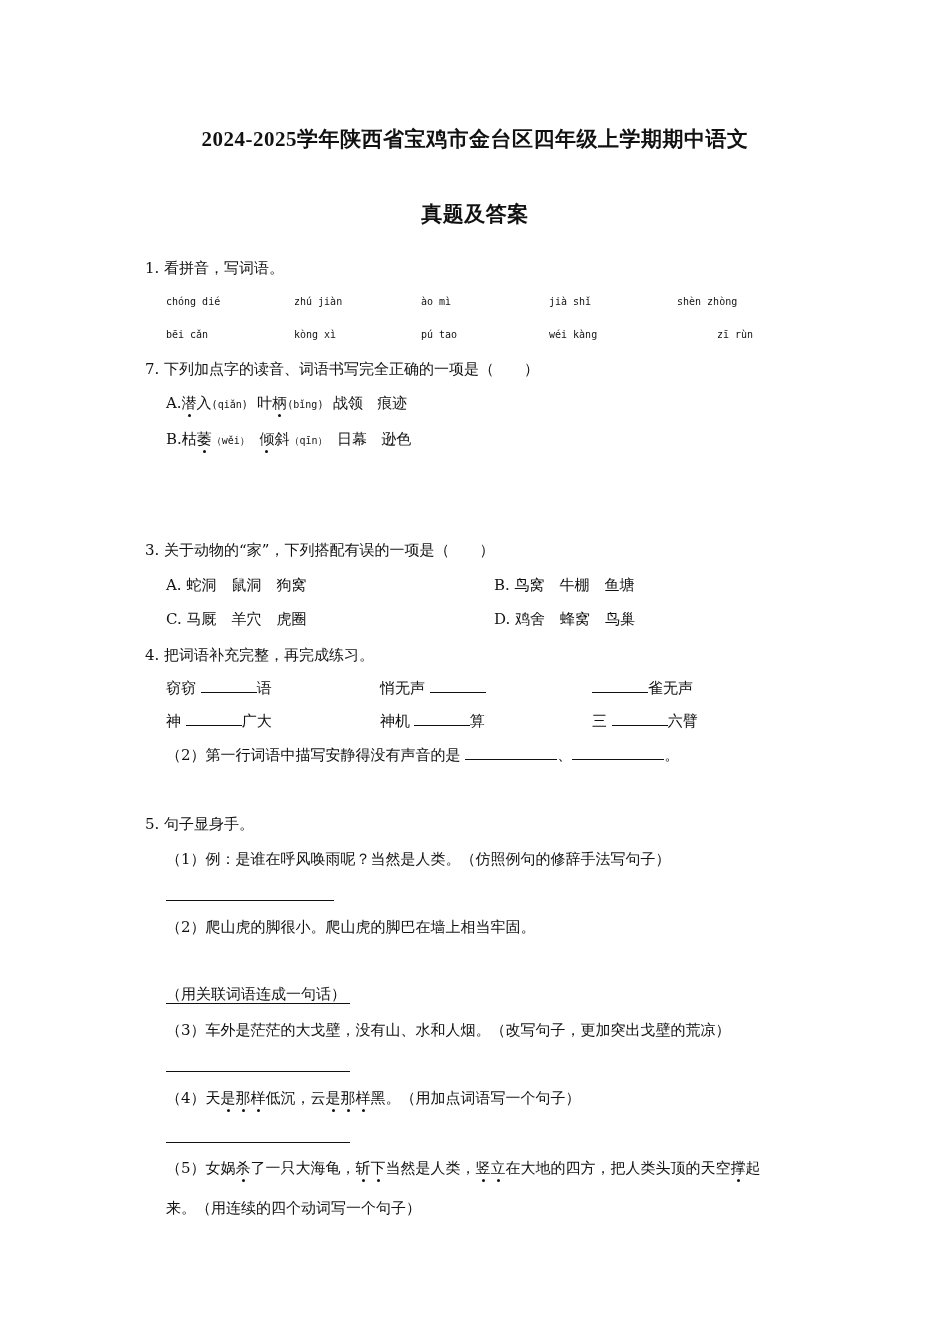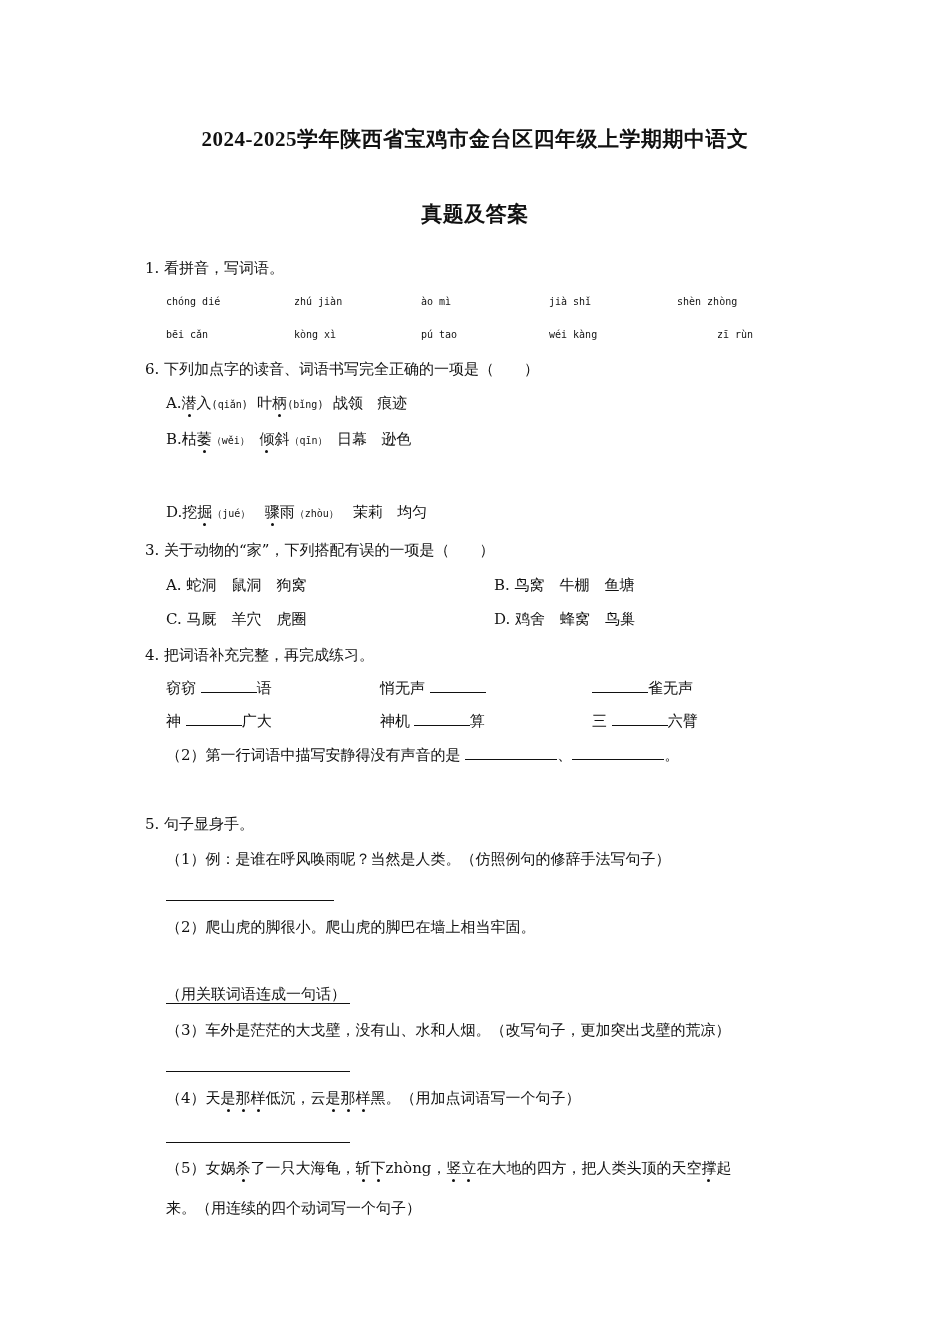--- a/index.html
+++ b/index.html
@@ -32,30 +32,27 @@
   <div class="line mono" style="left:294px; top:292px;">zhú jiàn</div>
   <div class="line mono" style="left:421px; top:292px;">ào mì</div>
   <div class="line mono" style="left:549px; top:292px;">jià shǐ</div>
   <div class="line mono" style="left:677px; top:292px;">shèn zhòng</div>
   <div class="line mono" style="left:166px; top:325px;">bēi cǎn</div>
   <div class="line mono" style="left:294px; top:325px;">kòng xì</div>
   <div class="line mono" style="left:421px; top:325px;">pú tao</div>
   <div class="line mono" style="left:549px; top:325px;">wéi kàng</div>
   <div class="line mono" style="left:693px; top:325px;margin-left:24px;">zī rùn</div>
 
-  <div class="line" style="left:145px; top:359px;">6. 下列加点字的读音、词语书写完全正确的一项是（　　）</div>
+  <div class="line" style="left:145px; top:359px;">7. 下列加点字的读音、词语书写完全正确的一项是（　　）</div>
 
   <div class="line" style="left:166px; top:393px;">
     <span>A.</span><span class="dot">潜</span><span>入</span><span class="mono">(qiǎn)</span>&nbsp;&nbsp;<span>叶</span><span class="dot">柄</span><span class="mono">(bǐng)</span>&nbsp;&nbsp;<span>战领</span>&nbsp;&nbsp;&nbsp;<span>痕迹</span>
   </div>
   <div class="line" style="left:166px; top:429px;">
     <span>B.</span><span>枯</span><span class="dot">萎</span><span class="mono">（wěi）</span>&nbsp;&nbsp;<span class="dot">倾</span><span>斜</span><span class="mono">（qīn）</span>&nbsp;&nbsp;<span>日幕</span>&nbsp;&nbsp;&nbsp;<span>逊色</span>
-  </div>
-  <div class="line" style="left:166px; top:502px;">
-    <span>D.</span><span>挖</span><span class="dot">掘</span><span class="mono">（jué）</span>&nbsp;&nbsp;&nbsp;<span class="dot">骤</span><span>雨</span><span class="mono">（zhòu）</span>&nbsp;&nbsp;&nbsp;<span>茉莉</span>&nbsp;&nbsp;&nbsp;<span>均匀</span>
   </div>
 
   <div class="line" style="left:145px; top:540px;">3. 关于动物的“家”，下列搭配有误的一项是（　　）</div>
   <div class="line" style="left:166px; top:575px;">
     <span>A.</span>&nbsp;<span>蛇洞　鼠洞　狗窝</span>
   </div>
   <div class="line" style="left:494px; top:575px;">
     <span>B.</span>&nbsp;<span>鸟窝　牛棚　鱼塘</span>
   </div>
   <div class="line" style="left:166px; top:609px;">
@@ -98,17 +95,17 @@
 
   <div class="line" style="left:166px; top:1020px;">（3）车外是茫茫的大戈壁，没有山、水和人烟。（改写句子，更加突出戈壁的荒凉）</div>
   <div class="hr" style="left:166px; top:1071px; width:184px;"></div>
 
   <div class="line" style="left:166px; top:1088px;">
     <span>（4）天</span><span class="dot">是</span><span class="dot">那</span><span class="dot">样</span><span>低沉，云</span><span class="dot">是</span><span class="dot">那</span><span class="dot">样</span><span>黑。（用加点词语写一个句子）</span>
   </div>
   <div class="hr" style="left:166px; top:1142px; width:184px;"></div>
 
   <div class="line" style="left:166px; top:1158px;">
-    <span>（5）女娲</span><span class="dot">杀</span><span>了一只大海龟，</span><span class="dot">斩</span><span class="dot">下</span><span>zhòng，</span><span class="dot">竖</span><span class="dot">立</span><span>在大地的四方，把人类头顶的天空</span><span class="dot">撑</span><span>起</span>
+    <span>（5）女娲</span><span class="dot">杀</span><span>了一只大海龟，</span><span class="dot">斩</span><span class="dot">下</span><span>当然是人类，</span><span class="dot">竖</span><span class="dot">立</span><span>在大地的四方，把人类头顶的天空</span><span class="dot">撑</span><span>起</span>
   </div>
   <div class="line" style="left:166px; top:1198px;">来。（用连续的四个动词写一个句子）</div>
 
 </div>
 
 </body></html>

